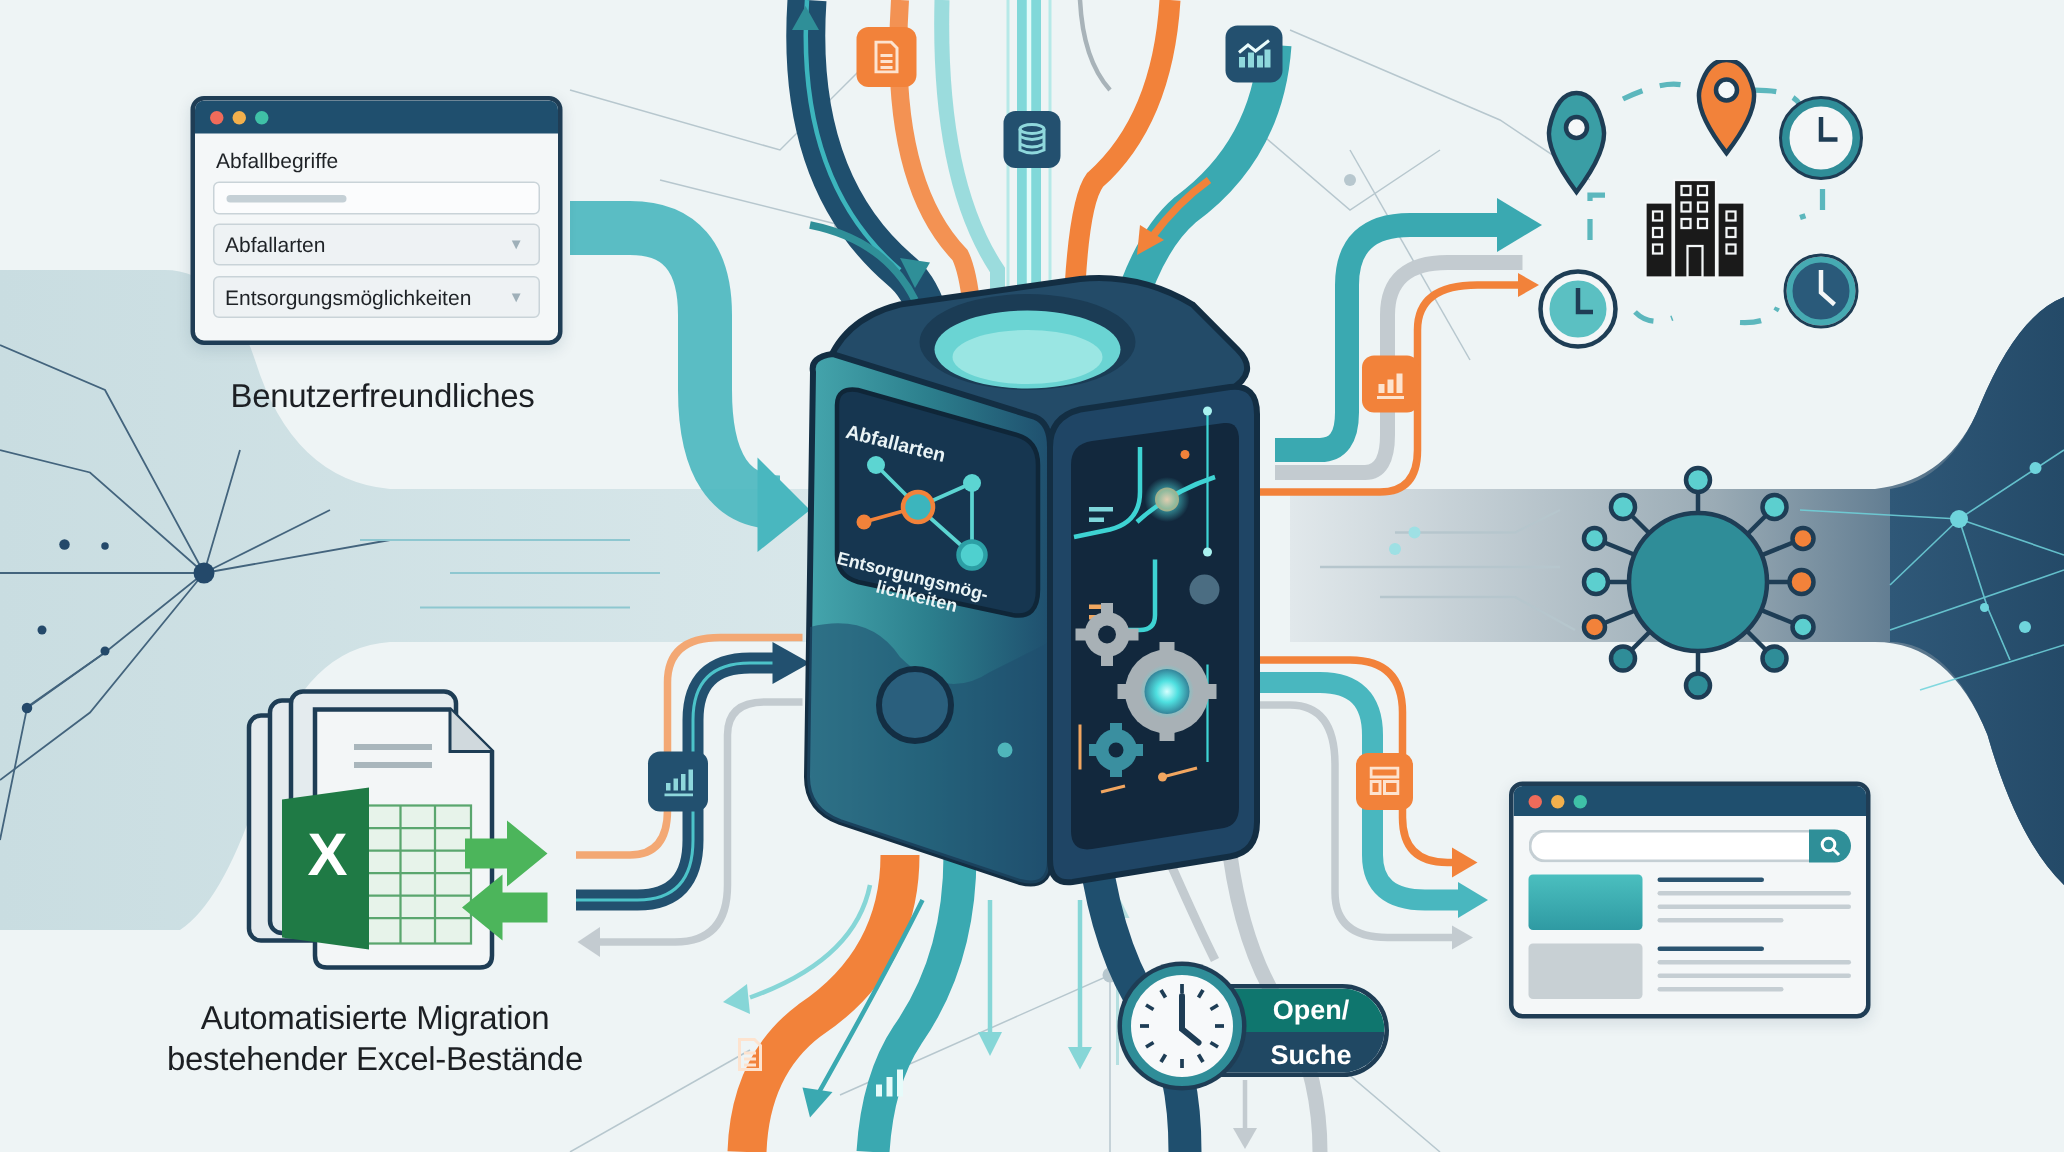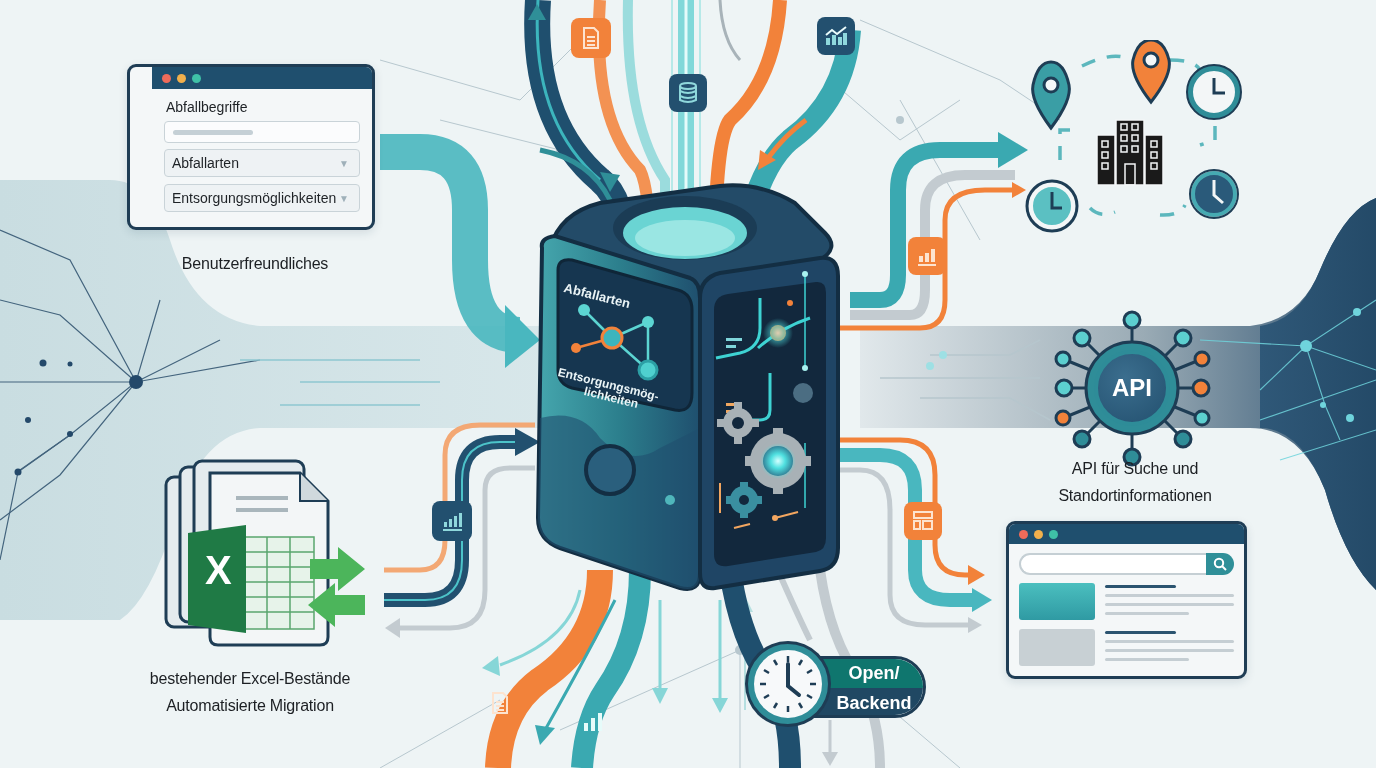--- a/index.html
+++ b/index.html
@@ -10,33 +10,32 @@
       position: relative;
       color: #1b1f24;
     }
     .stage { position: absolute; inset: 0; width: 1376px; height: 768px; overflow: hidden; }
     svg.bg { position: absolute; inset: 0; }
 
     
     .caption {
       position: absolute;
       text-align: center;
-      font-size: 16px;
+      font-size: 22px;
       line-height: 27px;
       color: #1c1f23;
       letter-spacing: -0.2px;
     }
 
     
     .form-win {
       position: absolute; left: 127px; top: 64px; width: 248px; height: 166px;
       border: 3px solid #1f3d55; border-radius: 9px; background: #f4f7f8;
       box-shadow: 0 3px 10px rgba(20,50,70,.12);
       overflow: hidden;
-      padding-left: 22px;
     }
     .win-bar { height: 22px; background: #1f4f6e; display: flex; align-items: center; gap: 6px; padding-left: 10px; }
     .dot { width: 9px; height: 9px; border-radius: 50%; display: inline-block; }
     .form-body { padding: 8px 12px; }
     .form-title { font-size: 14px; color: #1e2226; margin: 2px 0 6px 2px; }
     .field {
       height: 22px; border: 1.5px solid #c9d3d8; border-radius: 4px; background: #fbfcfd;
       margin-bottom: 6px; position: relative;
     }
     .field .bar { position: absolute; left: 8px; top: 8px; width: 80px; height: 5px; background: #c5d0d6; border-radius: 3px; }
@@ -462,22 +461,22 @@
         <line x1="84" y1="127" x2="154" y2="127"></line>
         <line x1="84" y1="142" x2="154" y2="142"></line>
         <line x1="84" y1="157" x2="154" y2="157"></line>
     </g>
     <path d="M28 78 L86 70 L86 178 L28 170 Z" fill="#1f7a45"></path>
     <path d="M150 104 L178 104 L178 92 L205 114 L178 136 L178 124 L150 124 Z" fill="#4cb55b"></path>
     <path d="M205 140 L175 140 L175 128 L148 150 L175 172 L175 160 L205 160 Z" fill="#4cb55b"></path>
   </svg>
   <div style="position:absolute;left:205px;top:548px;color:#fff;font-weight:bold;font-size:40px;">X</div>
   <div class="caption" style="left:85px;top:665px;width:330px">
+    <div>Automatisierte Migration</div>
     <div>bestehender Excel-Bestände</div>
-    <div>Automatisierte Migration</div>
   </div>
 
   <svg style="position:absolute;left:1020px;top:40px" width="230" height="200" viewBox="0 0 230 200">
     <g stroke="#5cb7bd" stroke-width="3.5" fill="none" stroke-dasharray="14 12">
       <path d="M62 26 Q95 10 110 20"></path>
         <path d="M150 20 Q175 20 180 30"></path>
       <path d="M195 60 L195 100 L180 105"></path>
         <path d="M40 120 L40 90 L60 90"></path>
       <path d="M70 168 Q80 178 95 172"></path>
         <path d="M140 175 Q160 176 165 165"></path>
@@ -551,25 +550,20 @@
         <circle cx="133" cy="32" r="8" fill="#5ccfcf"></circle>
       <circle cx="32" cy="133" r="8" fill="#2f8d98"></circle>
         <circle cx="133" cy="133" r="8" fill="#2f8d98"></circle>
       <circle cx="13" cy="53" r="7" fill="#5ccfcf"></circle>
         <circle cx="152" cy="53" r="7" fill="#f2823a"></circle>
       <circle cx="13" cy="112" r="7" fill="#f2823a"></circle>
         <circle cx="152" cy="112" r="7" fill="#5ccfcf"></circle>
     </g>
     <circle cx="82" cy="82" r="46" fill="#2f8d98" stroke="#1e3d55" stroke-width="3"></circle>
   </svg>
-  <div class="api-core">API</div>
-  <div class="caption" style="left:995px;top:455px;width:280px">
-    <div>API für Suche und</div>
-    <div>Standortinformationen</div>
-  </div>
 
   <div class="search-win">
     <div class="win-bar">
       <span class="dot" style="background:#ef6b5a"></span>
       <span class="dot" style="background:#f2b04c"></span>
       <span class="dot" style="background:#3fc1a7"></span>
     </div>
     <div class="search-row">
       <div class="search-input" placeholder=""></div>
       <div class="search-btn">
@@ -594,21 +588,21 @@
           <div class="ln head"></div>
           <div class="ln"></div>
           <div class="ln"></div>
           <div class="ln" style="width:65%"></div>
         </div>
     </div>
   </div>
 
   <div class="oc-badge">
     <div class="oc-open">Open/</div>
-    <div class="oc-closed">Backend</div>
+    <div class="oc-closed">Suche</div>
   </div>
   <div class="clock-face">
     <svg width="68" height="68" viewBox="0 0 68 68" style="position:absolute;left:0;top:0">
       <g stroke="#1e3d55" stroke-width="2.5">
         <line x1="34" y1="6" x2="34" y2="12"></line>
           <line x1="34" y1="56" x2="34" y2="62"></line>
         <line x1="6" y1="34" x2="12" y2="34"></line>
           <line x1="56" y1="34" x2="62" y2="34"></line>
         <line x1="48" y1="10" x2="45" y2="15"></line>
           <line x1="58" y1="20" x2="53" y2="23"></line>

